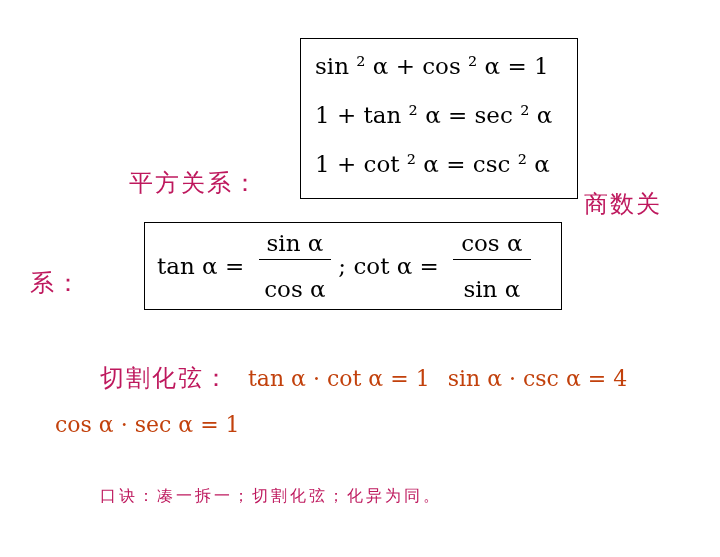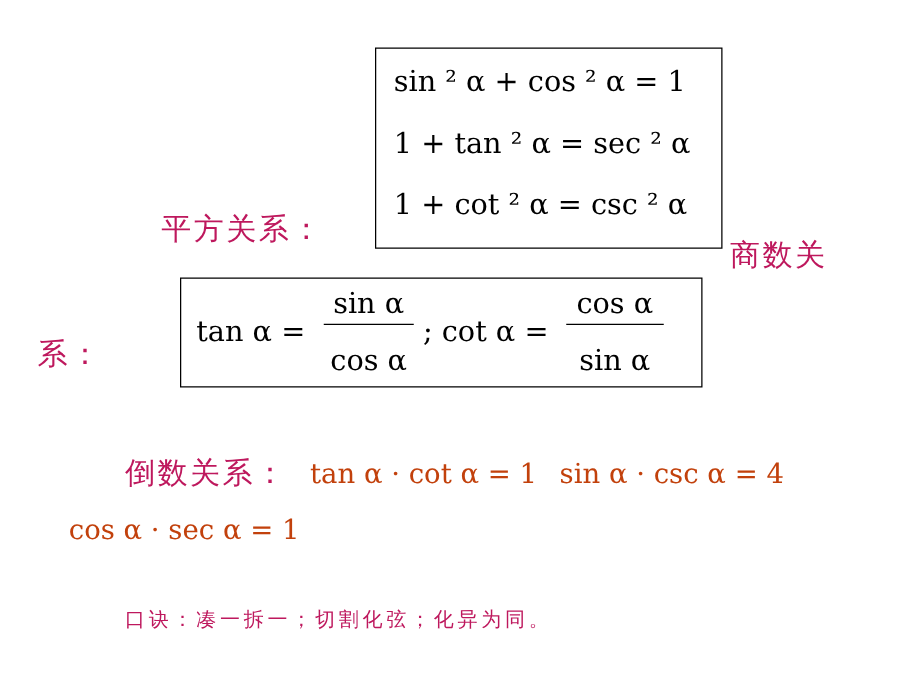--- a/index.html
+++ b/index.html
@@ -117,21 +117,21 @@
       <span class="den">cos α</span>
     </span>
     <span>; cot α = </span>
     <span class="frac">
       <span class="num">cos α</span>
       <span class="den">sin α</span>
     </span>
   </div>
 
   <div class="recip-row">
-    <span class="cn">倒数关系：</span>
+    <span class="cn">切割化弦：</span>
     <span class="math">tan α · cot α = 1</span>
     <span class="math">sin α · csc α = 4</span>
   </div>
   <div class="math cossec">cos α · sec α = 1</div>
 
   <div class="cn mnemonic">口诀：凑一拆一；切割化弦；化异为同。</div>
 
 </div>
 
 </body></html>

